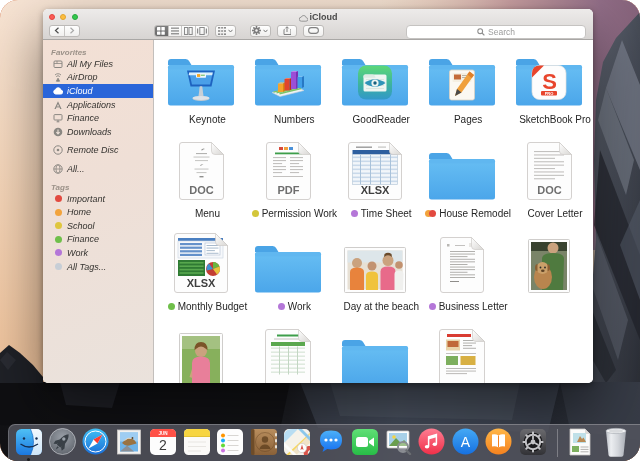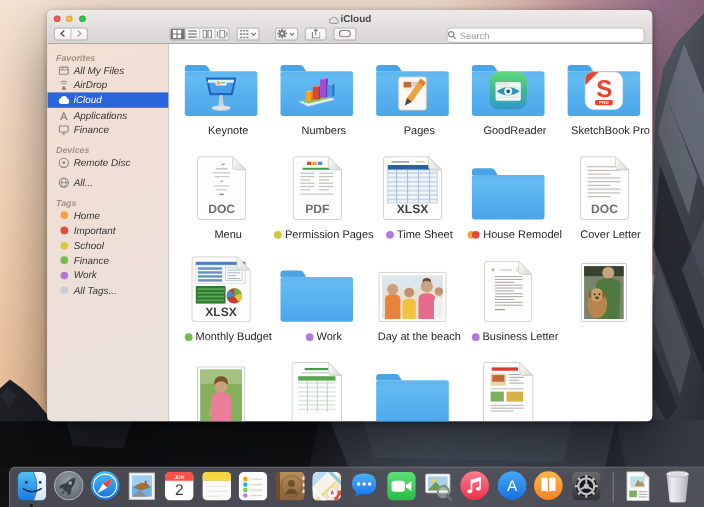--- a/index.html
+++ b/index.html
@@ -1,18 +1,18 @@
 <!DOCTYPE html>
 <html><head>
 <meta charset="utf-8">
 <style>
   html,body{margin:0;padding:0;}
   *{box-sizing:border-box;}
   body{font-family:"Liberation Sans", sans-serif; -webkit-font-smoothing:antialiased;}
-  .screen{position:relative;width:640px;height:461px;overflow:hidden;background:#c2410c;}
+  .screen{position:relative;width:640px;height:461px;overflow:hidden;background:#c2410c;border-radius:18px;}
   .wallpaper{position:absolute;inset:0;}
   
   .window{position:absolute;left:43px;top:9px;width:550px;height:374px;border-radius:5px;
           box-shadow:0 22px 55px rgba(0,0,0,.5),0 2px 6px rgba(0,0,0,.35);
           overflow:hidden;background:#fff;}
   .titlebar{position:absolute;left:0;top:0;width:550px;height:31px;
             background:linear-gradient(#edebea,#d7d4d2);
             border-bottom:1px solid #a9a7a5;border-radius:5px 5px 0 0;}
   .traffic{position:absolute;top:4.5px;left:5.5px;display:flex;gap:5.4px;}
   .traffic span{width:6.2px;height:6.2px;border-radius:50%;display:block;}
@@ -23,21 +23,21 @@
              font-weight:bold;color:#4a4a4a;letter-spacing:0;}
   .win-title svg{vertical-align:-1.5px;margin-right:2px;}
   .tb-btn{position:absolute;top:16px;height:11.5px;background:linear-gradient(#fefefe,#f0efee);
           border:0.8px solid #bcbab8;border-radius:3px;display:flex;align-items:center;justify-content:center;}
   .seg-group{position:absolute;top:16px;left:111px;width:55px;height:11.5px;display:flex;
              border:0.8px solid #bcbab8;border-radius:3px;overflow:hidden;background:linear-gradient(#fefefe,#f0efee);}
   .seg{flex:1;display:flex;align-items:center;justify-content:center;border-right:0.8px solid #c8c6c4;}
   .seg:last-child{border-right:none;}
   .seg.sel{background:linear-gradient(#7e7e7e,#6a6a6a);}
   .search{position:absolute;top:16px;left:363px;width:180px;height:14px;background:#fff;
-          border:0.8px solid #c5c3c1;border-radius:4px;display:flex;align-items:center;
+          border:0.8px solid #c5c3c1;border-radius:4px;display:flex;align-items:center;justify-content:center;
           font-size:8.5px;color:#9b9b9b;gap:3px;}
   .win-body{position:absolute;top:31px;left:0;right:0;bottom:0;display:flex;}
   
   .sidebar{width:111px;height:100%;flex:none;position:relative;
            background:linear-gradient(160deg,#f3e0d5 0%,#efdfd6 40%,#eae2dc 100%);
            border-right:1px solid #c3bfbc;padding-top:6px;font-style:italic;}
   .sb-section{margin-bottom:5px;}
   .sb-head{font-size:8px;font-weight:bold;color:#9b9188;padding:2px 0 1px 8px;height:11px;}
   .sb-item{height:13.6px;display:flex;align-items:center;padding-left:10px;gap:4px;
            font-size:9px;color:#34322f;white-space:nowrap;}
@@ -272,23 +272,31 @@
             </div>
             <div class="sb-item">
               <span class="ic">
                 <svg width="10" height="10" viewBox="0 0 10 10">
                   <rect x="1" y="1.6" width="8" height="5.4" rx=".8" fill="none" stroke="#8a8782" stroke-width="1"></rect>
                   <path d="M3.6 8.8 h2.8 M5 7 v1.8" stroke="#8a8782" stroke-width="1"></path>
                 </svg>
               </span>
               <span>Finance</span>
             </div>
+            <div class="sb-item">
+              <span class="ic">
+                <svg width="10" height="10" viewBox="0 0 10 10">
+                  <circle cx="5" cy="5" r="4.3" fill="#8a8782"></circle>
+                  <path d="M5 2.6 v4 M3.4 5.2 L5 6.9 L6.6 5.2" stroke="#efe3da" stroke-width="1.1" fill="none"></path>
+                </svg>
+              </span>
+              <span>Downloads</span>
+            </div>
           </div>
           <div class="sb-section">
-            <div class="sb-head">Devices</div>
             <div class="sb-item">
               <span class="ic">
                 <svg width="10" height="10" viewBox="0 0 10 10">
                   <circle cx="5" cy="5" r="4.2" fill="none" stroke="#8a8782" stroke-width="1"></circle>
                   <circle cx="5" cy="5" r="1.3" fill="#8a8782"></circle>
                 </svg>
               </span>
               <span>Remote Disc</span>
             </div>
           </div>
@@ -301,29 +309,29 @@
                   <path d="M1 5 h8" stroke="#8a8782" stroke-width=".8"></path>
                 </svg>
               </span>
               <span>All...</span>
             </div>
           </div>
           <div class="sb-section">
             <div class="sb-head">Tags</div>
             <div class="sb-item">
               <span class="ic">
+                <span class="sb-dot" style="background:#e2493f"></span>
+              </span>
+              <span>Important</span>
+            </div>
+            <div class="sb-item">
+              <span class="ic">
                 <span class="sb-dot" style="background:#f2a33c"></span>
               </span>
               <span>Home</span>
-            </div>
-            <div class="sb-item">
-              <span class="ic">
-                <span class="sb-dot" style="background:#e2493f"></span>
-              </span>
-              <span>Important</span>
             </div>
             <div class="sb-item">
               <span class="ic">
                 <span class="sb-dot" style="background:#dfc63e"></span>
               </span>
               <span>School</span>
             </div>
             <div class="sb-item">
               <span class="ic">
                 <span class="sb-dot" style="background:#6fbf4a"></span>
@@ -423,50 +431,20 @@
   <defs>
     <linearGradient id="fb" x1="0" y1="0" x2="0" y2="1">
       <stop offset="0" stop-color="#67bef3"></stop>
                       <stop offset="1" stop-color="#4ba6ea"></stop>
     </linearGradient>
   </defs>
   <path d="M1 4 q0-3 3-3 h14.5 q2.3 0 3.4 1.8 l2.6 4.2 h-23.5 Z" fill="#4aa4e6"></path>
   <rect x="1" y="7" width="66" height="40.5" rx="2.5" fill="url(#fb)"></rect>
   <rect x="1" y="7" width="66" height="4.5" rx="2.2" fill="#60b7f0"></rect>
   <g transform="translate(0,2.5)">
-                    <g transform="translate(20,7)">
-    <rect x="1.5" y="2.5" width="25" height="30" rx="2" fill="#fbf8f2" stroke="#d9d2c4" stroke-width=".8"></rect>
-    <rect x="4.5" y="5.5" width="19" height="9" rx="1" fill="#f5efe2"></rect>
-    <rect x="6" y="7" width="7" height="5" fill="#c46a38"></rect>
-                      <rect x="14" y="7.5" width="8" height="1" fill="#b9b3a4"></rect>
-                      <rect x="14" y="9.5" width="8" height="1" fill="#b9b3a4"></rect>
-    <path d="M21.5 4 L9 21.5 L7 28.5 L13.5 25 L26 7.5 Z" fill="#f0a03c"></path>
-    <path d="M21.5 4 L26 7.5 L23.8 10.6 L19.3 7.1 Z" fill="#e0802a"></path>
-    <path d="M7 28.5 L9 21.5 L13.5 25 Z" fill="#4a4a4a"></path>
-  </g>
-                  </g>
-</svg>
-              </div>
-              <div class="flabel">
-                <span>Pages</span>
-              </div>
-            </div>
-            <div class="cell">
-              <div class="islot">
-<svg width="68" height="48" viewBox="0 0 68 48">
-  <defs>
-    <linearGradient id="fb" x1="0" y1="0" x2="0" y2="1">
-      <stop offset="0" stop-color="#67bef3"></stop>
-                      <stop offset="1" stop-color="#4ba6ea"></stop>
-    </linearGradient>
-  </defs>
-  <path d="M1 4 q0-3 3-3 h14.5 q2.3 0 3.4 1.8 l2.6 4.2 h-23.5 Z" fill="#4aa4e6"></path>
-  <rect x="1" y="7" width="66" height="40.5" rx="2.5" fill="url(#fb)"></rect>
-  <rect x="1" y="7" width="66" height="4.5" rx="2.2" fill="#60b7f0"></rect>
-  <g transform="translate(0,2.5)">
                     <g transform="translate(17,5)">
     <defs>
                         <linearGradient id="gr" x1="0" y1="0" x2="0" y2="1">
       <stop offset="0" stop-color="#5cd877"></stop>
                           <stop offset=".55" stop-color="#3db39e"></stop>
                           <stop offset="1" stop-color="#3298c9"></stop>
                         </linearGradient>
                       </defs>
     <rect x="0" y="0" width="34" height="34" rx="8" fill="url(#gr)"></rect>
     <rect x="5.5" y="9" width="23" height="17" rx="1.5" fill="#eef5f2"></rect>
@@ -491,20 +469,50 @@
   <defs>
     <linearGradient id="fb" x1="0" y1="0" x2="0" y2="1">
       <stop offset="0" stop-color="#67bef3"></stop>
                       <stop offset="1" stop-color="#4ba6ea"></stop>
     </linearGradient>
   </defs>
   <path d="M1 4 q0-3 3-3 h14.5 q2.3 0 3.4 1.8 l2.6 4.2 h-23.5 Z" fill="#4aa4e6"></path>
   <rect x="1" y="7" width="66" height="40.5" rx="2.5" fill="url(#fb)"></rect>
   <rect x="1" y="7" width="66" height="4.5" rx="2.2" fill="#60b7f0"></rect>
   <g transform="translate(0,2.5)">
+                    <g transform="translate(20,7)">
+    <rect x="1.5" y="2.5" width="25" height="30" rx="2" fill="#fbf8f2" stroke="#d9d2c4" stroke-width=".8"></rect>
+    <rect x="4.5" y="5.5" width="19" height="9" rx="1" fill="#f5efe2"></rect>
+    <rect x="6" y="7" width="7" height="5" fill="#c46a38"></rect>
+                      <rect x="14" y="7.5" width="8" height="1" fill="#b9b3a4"></rect>
+                      <rect x="14" y="9.5" width="8" height="1" fill="#b9b3a4"></rect>
+    <path d="M21.5 4 L9 21.5 L7 28.5 L13.5 25 L26 7.5 Z" fill="#f0a03c"></path>
+    <path d="M21.5 4 L26 7.5 L23.8 10.6 L19.3 7.1 Z" fill="#e0802a"></path>
+    <path d="M7 28.5 L9 21.5 L13.5 25 Z" fill="#4a4a4a"></path>
+  </g>
+                  </g>
+</svg>
+              </div>
+              <div class="flabel">
+                <span>Pages</span>
+              </div>
+            </div>
+            <div class="cell">
+              <div class="islot">
+<svg width="68" height="48" viewBox="0 0 68 48">
+  <defs>
+    <linearGradient id="fb" x1="0" y1="0" x2="0" y2="1">
+      <stop offset="0" stop-color="#67bef3"></stop>
+                      <stop offset="1" stop-color="#4ba6ea"></stop>
+    </linearGradient>
+  </defs>
+  <path d="M1 4 q0-3 3-3 h14.5 q2.3 0 3.4 1.8 l2.6 4.2 h-23.5 Z" fill="#4aa4e6"></path>
+  <rect x="1" y="7" width="66" height="40.5" rx="2.5" fill="url(#fb)"></rect>
+  <rect x="1" y="7" width="66" height="4.5" rx="2.2" fill="#60b7f0"></rect>
+  <g transform="translate(0,2.5)">
                     <g transform="translate(17,5)">
     <rect x="0" y="0" width="34" height="34" rx="7.5" fill="#fdfdfd" stroke="#e3e0dd" stroke-width=".7"></rect>
     <path d="M0 8 q0-8 8-8 h4 L0 12 Z" fill="#e8452c"></path>
     <text x="17.5" y="23" font-family="Liberation Sans, sans-serif" font-size="22" font-weight="bold" fill="#e8452c" text-anchor="middle">S</text>
     <rect x="9" y="25.5" width="16" height="4.6" rx="1" fill="#e8452c"></rect>
     <text x="17" y="29.3" font-family="Liberation Sans, sans-serif" font-size="4" font-weight="bold" fill="#fff" text-anchor="middle">PRO</text>
   </g>
                   </g>
 </svg>
               </div>
@@ -570,21 +578,21 @@
       <rect x="7" y="34" width="30" height="1" fill="#c3c1bf"></rect>
 
   <path d="M32.5 .5 L44.5 12.5 L36 12.5 q-3.5 0 -3.5 -3.5 Z" fill="url(#crl)" stroke="#cfccc9" stroke-width=".7"></path>
   <text x="22.5" y="52" font-family="Liberation Sans, sans-serif" font-size="11" font-weight="bold" fill="#6e6e6e" text-anchor="middle">PDF</text>
 </svg>
               </div>
               <div class="flabel">
                 <span class="dots">
                   <span class="dot" style="background: rgb(211, 198, 59);"></span>
                 </span>
-                <span>Permission Pages</span>
+                <span>Permission Work</span>
               </div>
             </div>
             <div class="cell">
               <div class="islot">
 <svg width="54" height="58" viewBox="0 0 54 58">
   <defs>
                     <linearGradient id="crl" x1="0" y1="0" x2="1" y2="1">
     <stop offset="0" stop-color="#ffffff"></stop>
                       <stop offset="1" stop-color="#d8d6d3"></stop>
                     </linearGradient>

